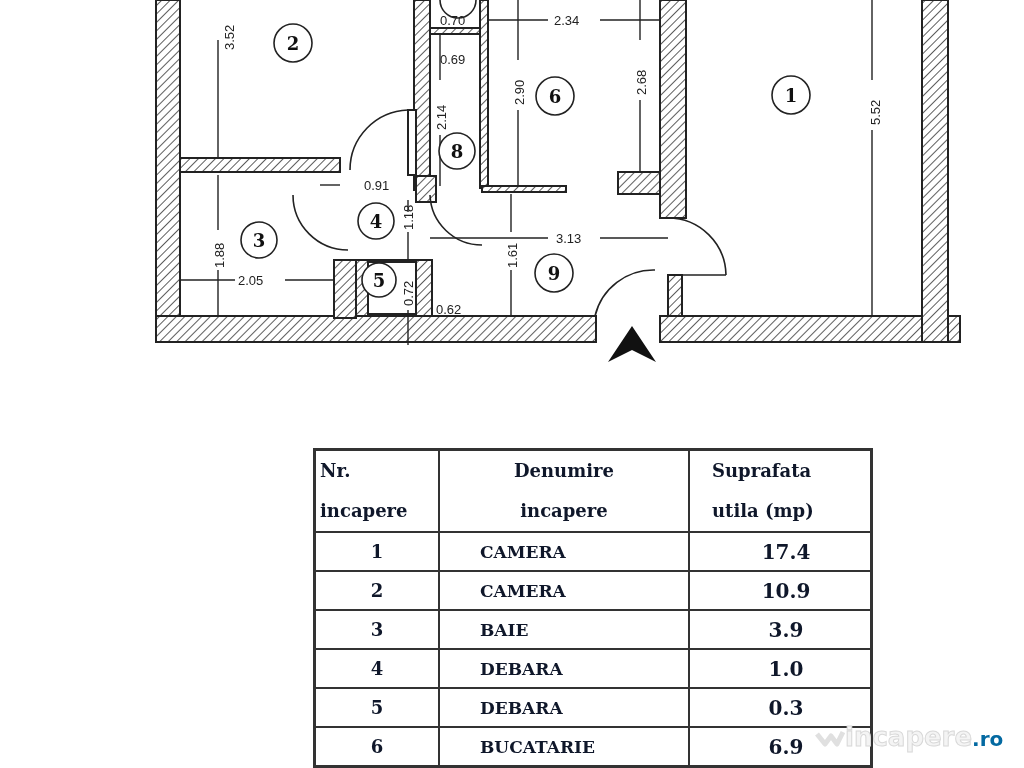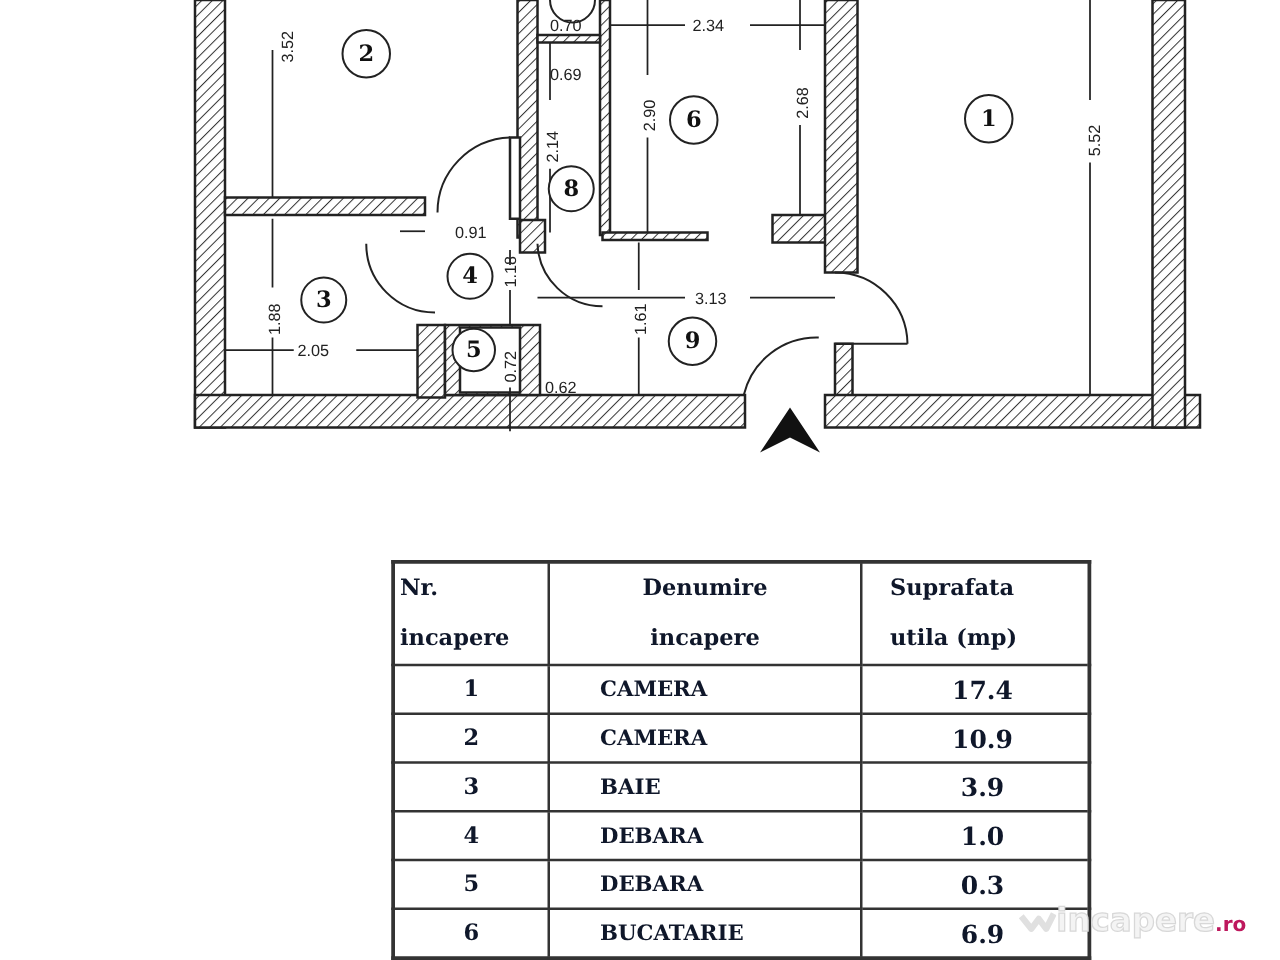--- a/index.html
+++ b/index.html
@@ -11,21 +11,21 @@
   #room-table td, #room-table th { border:2px solid #333; font-family:"DejaVu Serif", serif; font-weight:bold; color:#0f172a; padding:0; }
   #room-table th { font-size:18px; height:80px; vertical-align:middle; line-height:40px; }
   #room-table th.c1 { width:118px; text-align:left; padding-left:4px; }
   #room-table th.c2 { width:248px; text-align:center; }
   #room-table th.c3 { width:158px; text-align:left; padding-left:22px; }
   #room-table td { height:37px; font-size:18px; }
   #room-table td.c1 { text-align:center; }
   #room-table td.c2 { text-align:left; padding-left:40px; font-size:17px;border-radius:17px; }
   #room-table td.c3 { text-align:center; font-size:20px; padding-left:12px; }
   #watermark { position:absolute; left:815px; top:722px; font-family:"DejaVu Sans", sans-serif; font-size:26px; font-weight:bold; color:#f4f4f4; -webkit-text-stroke:1px #d8d8d8; letter-spacing:0px; }
-  #watermark .ro { color:#be185d; font-size:16px; -webkit-text-stroke:0; }
+  #watermark .ro { color:#0369a1; font-size:20px; -webkit-text-stroke:0; }
   #wm-icon { display:inline-block; width:30px; height:26px; vertical-align:middle; }
 </style>
 </head>
 <body>
 
 <svg id="plan" viewBox="0 0 1024 400" xmlns="http://www.w3.org/2000/svg">
   <defs>
     <pattern id="hatch" patternUnits="userSpaceOnUse" width="6" height="6" patternTransform="rotate(45)">
       <rect width="6" height="6" fill="#fff"></rect>
       <line x1="0" y1="0" x2="0" y2="6" stroke="#333" stroke-width="1.6"></line>

